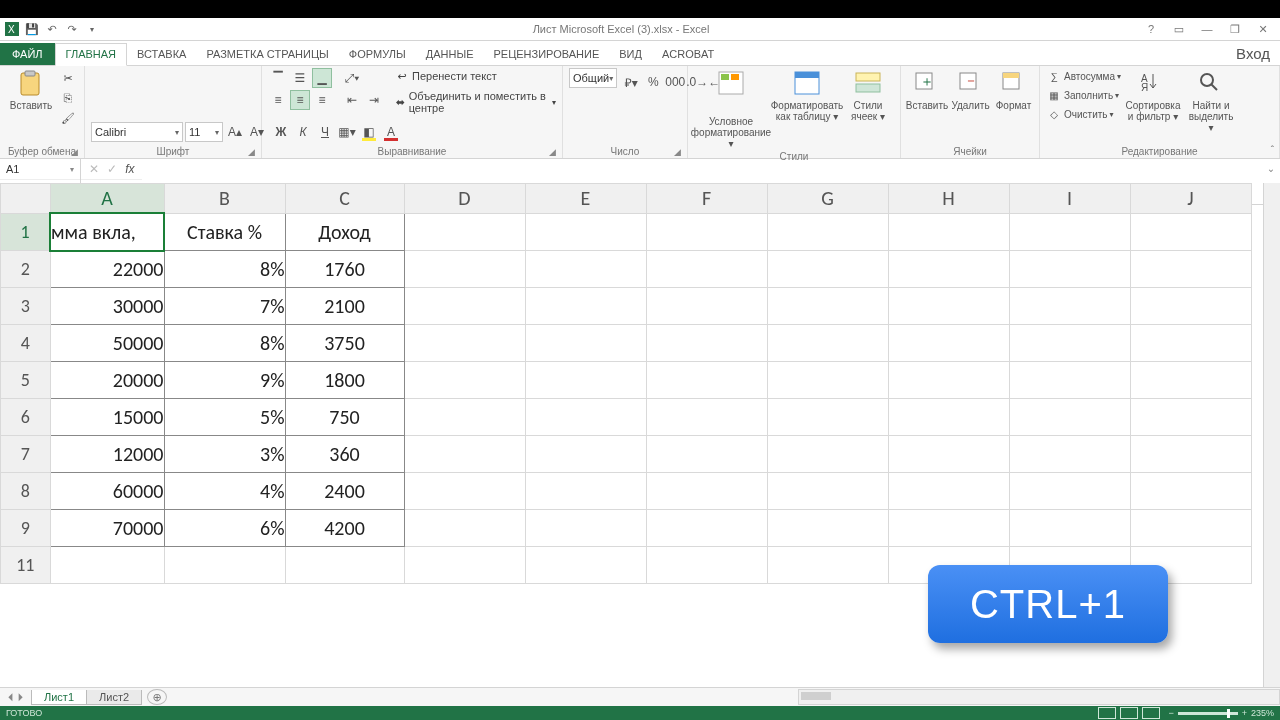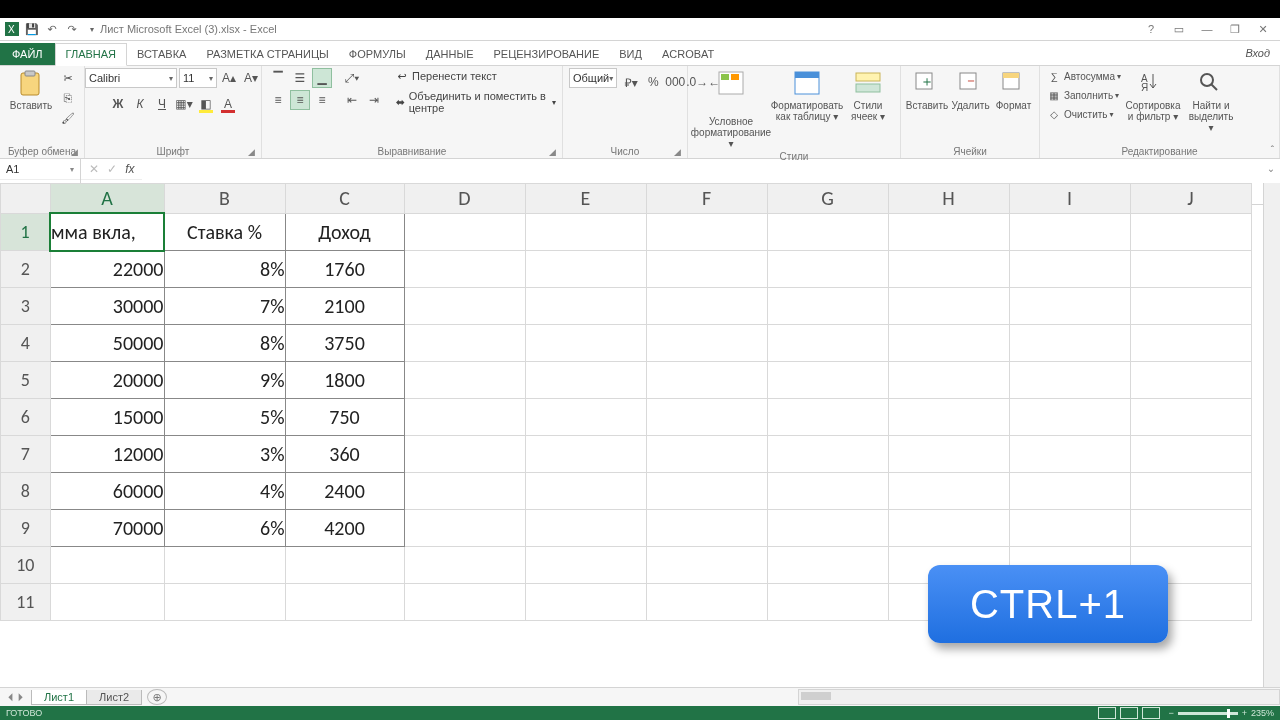--- a/index.html
+++ b/index.html
@@ -1,29 +1,29 @@
 <!DOCTYPE html>
 <html><head>
 <meta charset="utf-8">
 <style>
   html,body{margin:0;padding:0;font-family:"Segoe UI",Tahoma,sans-serif;font-size:11px;color:#444;background:#fff;width:1280px;height:720px;overflow:hidden;}
   
   .titlebar{height:22px;background:#fff;border-bottom:1px solid #d4d4d4;display:flex;align-items:center;}
   .qat{display:flex;align-items:center;padding-left:4px;gap:4px;}
   .qat .ico{width:16px;height:16px;display:flex;align-items:center;justify-content:center;color:#666;}
-  .titlebar .title{flex:1;color:#777;font-size:11px;}
+  .titlebar .title{flex:1;text-align:center;color:#777;font-size:11px;}
   .wctrl{display:flex;align-items:center;gap:10px;padding-right:8px;color:#777;}
   .wctrl span{width:18px;text-align:center;}
   
   .tabs{height:24px;background:#fff;display:flex;align-items:flex-end;border-bottom:1px solid #d4d4d4;}
   .tab{padding:4px 10px 5px;font-size:11px;color:#555;cursor:default;text-transform:uppercase;}
   .tab.file{background:#217346;color:#fff;padding:5px 12px;}
   .tab.active{background:#fff;border:1px solid #d4d4d4;border-bottom:1px solid #fff;color:#217346;margin-bottom:-1px;}
   .tabs .spacer{flex:1;}
-  .signin{padding:0 10px;color:#555;font-size:11px;align-self:center;font-style:italic;}
+  .signin{padding:0 10px;color:#555;font-size:15px;align-self:center;}
   
   .ribbon{height:92px;background:#f6f6f6;border-bottom:1px solid #d4d4d4;display:flex;position:relative;}
   .group{border-right:1px solid #e0e0e0;padding:2px 6px 0;display:flex;flex-direction:column;}
   .group .gbody{flex:1;display:flex;align-items:flex-start;gap:4px;}
   .group .glabel{text-align:center;font-size:10px;color:#777;padding:2px 0 1px;position:relative;}
   .group .glabel .dlg{position:absolute;right:0;bottom:1px;font-size:9px;color:#888;}
   .bigbtn{display:flex;flex-direction:column;align-items:center;justify-content:flex-start;width:50px;padding-top:2px;}
   .bigbtn .bicon{width:28px;height:28px;margin-bottom:2px;}
   .bigbtn .blabel{font-size:10px;text-align:center;line-height:11px;color:#555;}
   .minibtn{width:18px;height:18px;display:flex;align-items:center;justify-content:center;border:1px solid transparent;font-size:12px;color:#555;}
@@ -139,21 +139,21 @@
       <div style="display:flex;flex-direction:column;gap:4px;padding-top:2px;">
         <span class="ic">✂</span>
         <span class="ic">⎘</span>
         <span class="ic">🖌</span>
       </div>
     </div>
     <div class="glabel"><span>Буфер обмена</span><span class="dlg">◢</span></div>
   </div>
 
   <div class="group" style="width:164px;">
-    <div class="gbody" style="flex-direction:column;align-items:center;">
+    <div class="gbody" style="flex-direction:row;align-items:flex-end;">
       <div class="row">
         <div class="combo" style="width:84px;">
             <span>Calibri</span>
             <span class="dd">▾</span>
           </div>
         <div class="combo" style="width:30px;">
             <span>11</span>
             <span class="dd">▾</span>
           </div>
         <span class="minibtn">A▴</span>
@@ -480,33 +480,20 @@
             <td class="ctr databorder">4200</td>
             <td></td>
             <td></td>
             <td></td>
             <td></td>
             <td></td>
             <td></td>
             <td></td>
           </tr>
           <tr>
-            <th>10</th>
-            <td></td>
-            <td></td>
-            <td></td>
-            <td></td>
-            <td></td>
-            <td></td>
-            <td></td>
-            <td></td>
-            <td></td>
-            <td></td>
-          </tr>
-          <tr>
             <th>11</th>
             <td></td>
             <td></td>
             <td></td>
             <td></td>
             <td></td>
             <td></td>
             <td></td>
             <td></td>
             <td></td>

